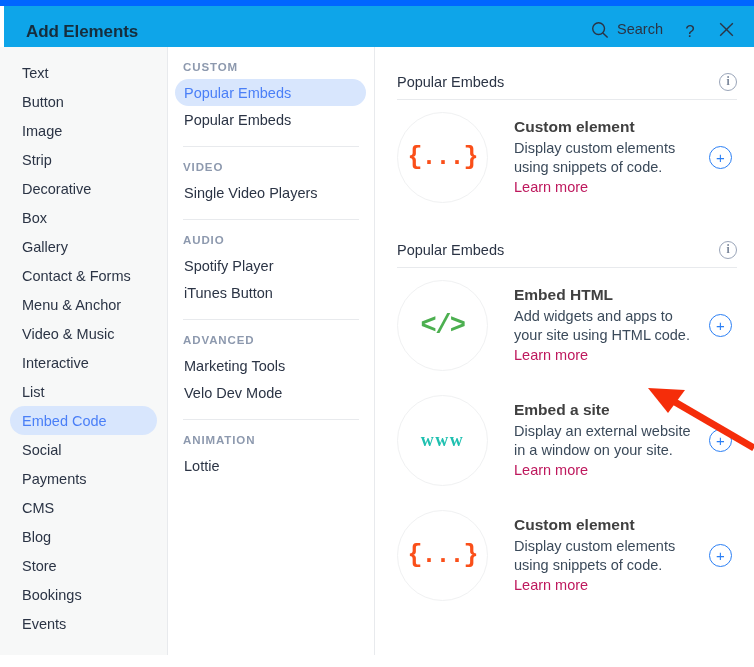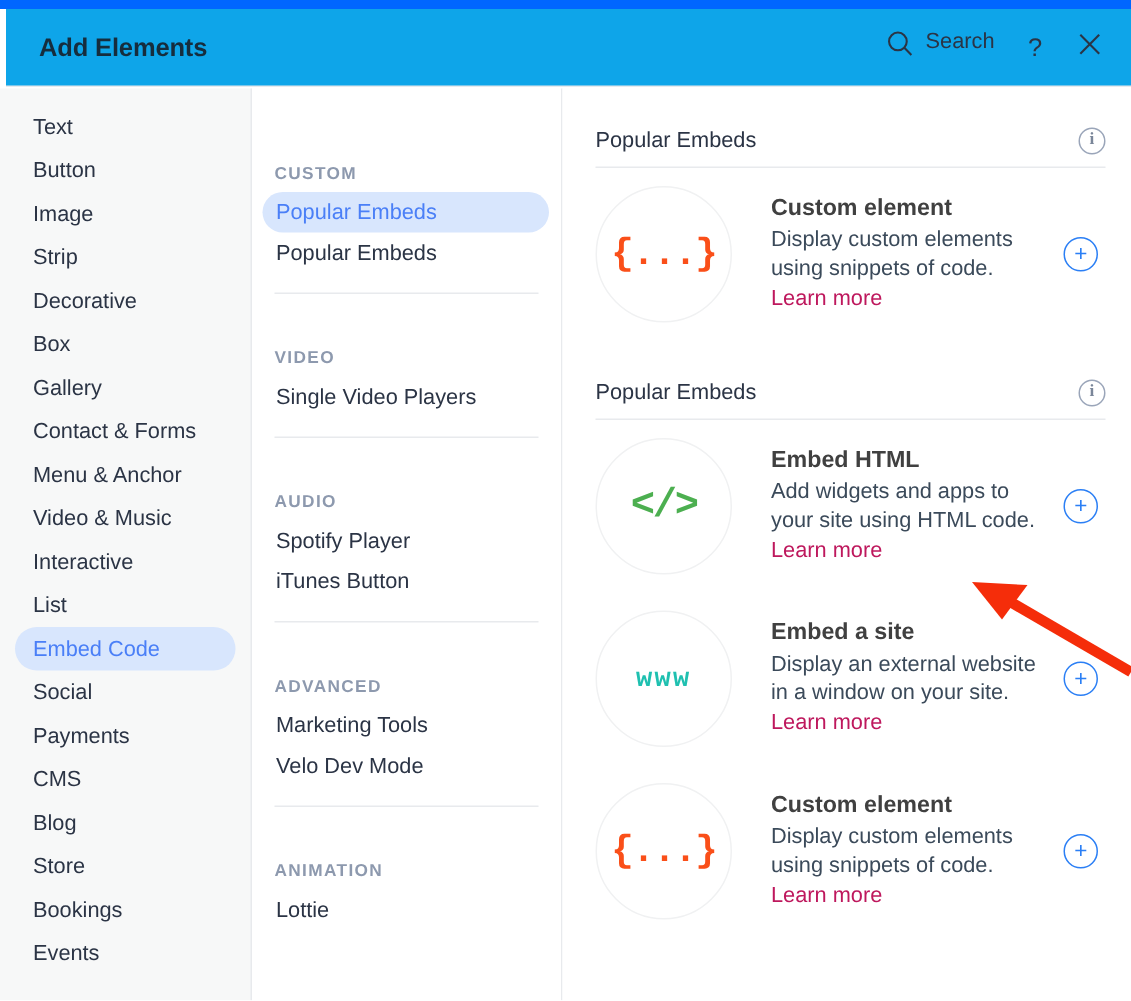--- a/index.html
+++ b/index.html
@@ -75,21 +75,21 @@
   }
   .help-glyph {
     font-size: 17px;
     color: #2b3445;
     line-height: 1;
   }
 
   
   .body-area {
     position: absolute;
-    top: 59px; left: 0;
+    top: 47px; left: 0;
     width: 754px;
     height: 608px;
     display: flex;
   }
 
   
   .sidebar {
     width: 168px;
     height: 100%;
     background: #f7f8f8;
@@ -116,21 +116,21 @@
 
   
   .midcol {
     width: 207px;
     height: 100%;
     background: #ffffff;
     border-right: 1px solid #e8eaed;
     padding-top: 14px;
     flex-shrink: 0;
   }
-  .group { padding: 0 0 0 0; margin-top: 37px; }
+  .group { padding: 0 0 0 0; }
   .group-label {
     font-size: 11.5px;
     font-weight: bold;
     letter-spacing: 0.9px;
     color: #8d99ae;
     margin: 0 0 6px 15px;
   }
   .mid-item {
     height: 27px;
     display: flex;
@@ -214,21 +214,21 @@
     letter-spacing: -1px;
   }
   .glyph-code {
     font-family: "Liberation Mono", monospace;
     font-size: 27px;
     font-weight: bold;
     color: #4caf50;
     letter-spacing: -1.5px;
   }
   .glyph-www {
-    font-family: Liberation Mono, monospace;
+    font-family: Liberation Serif, serif;
     font-size: 18px;
     font-weight: bold;
     color: #1fc0b0;
     letter-spacing: 1.5px;
   }
   .card-text {
     flex: 1;
     min-width: 0;
     padding-right: 8px;
   }

